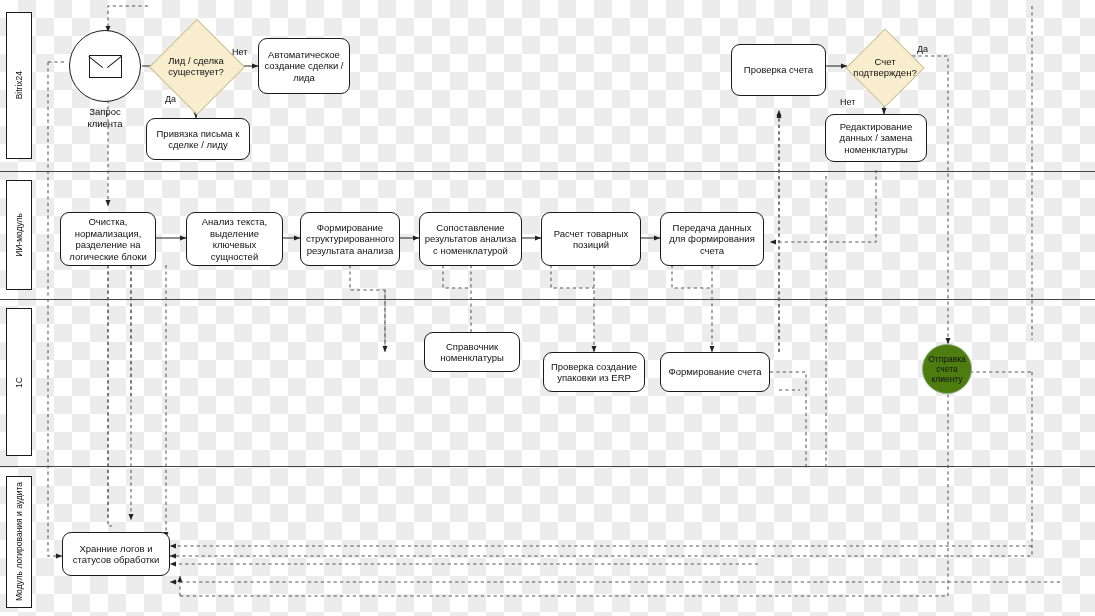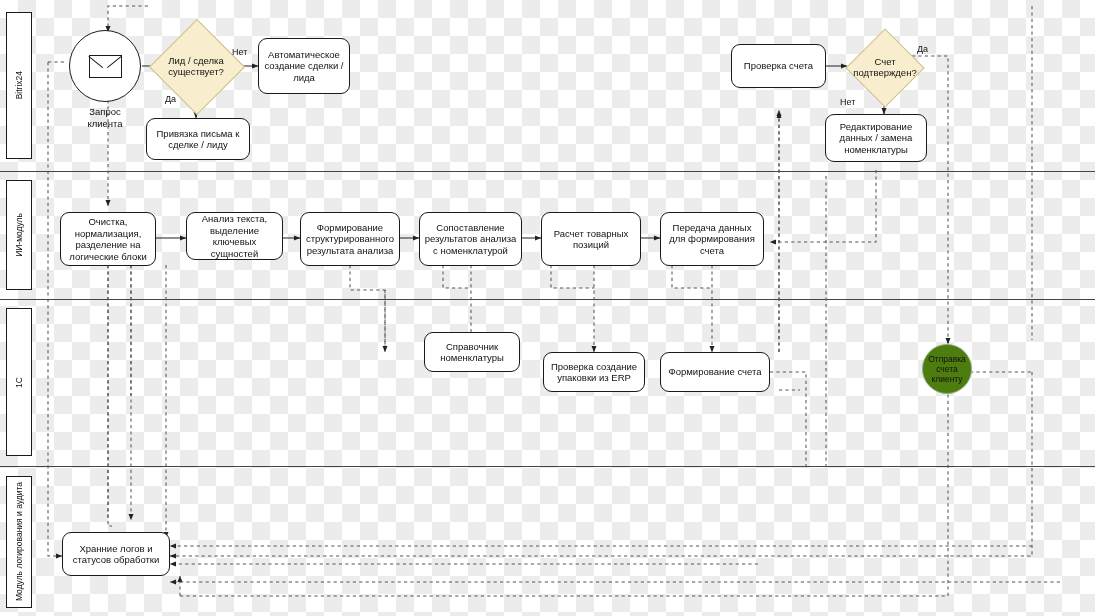--- a/index.html
+++ b/index.html
@@ -164,39 +164,39 @@
   <div class="edgelbl" style="left:232px;top:47px;">Нет</div>
   <div class="edgelbl" style="left:165px;top:94px;">Да</div>
 
   <div class="node pbox" style="left:258px;top:38px;width:92px;height:56px;white-space:pre-line;">Автоматическое
 создание сделки /
 лида</div>
 
   <div class="node pbox" style="left:146px;top:118px;width:104px;height:42px;white-space:pre-line;">Привязка письма к
 сделке / лиду</div>
 
-  <div class="node pbox" style="left:731px;top:44px;width:95px;height:44px;white-space:pre-line;text-align:right;">Проверка счета</div>
+  <div class="node pbox" style="left:731px;top:44px;width:95px;height:52px;white-space:pre-line;text-align:right;">Проверка счета</div>
 
   <div class="diamond" style="left:857px;top:40px;width:54px;height:54px;"></div>
   <div class="dlabel" style="left:843px;top:53px;width:84px;height:28px;white-space:pre-line;">Счет
 подтвержден?</div>
 
   <div class="edgelbl" style="left:917px;top:44px;">Да</div>
   <div class="edgelbl" style="left:840px;top:97px;">Нет</div>
 
   <div class="node pbox" style="left:825px;top:114px;width:102px;height:48px;white-space:pre-line;">Редактирование
 данных / замена
 номенклатуры</div>
 
   <div class="node pbox" style="left:60px;top:212px;width:96px;height:54px;white-space:pre-line;">Очистка,
 нормализация,
 разделение на
 логические блоки</div>
 
-  <div class="node pbox" style="left:186px;top:212px;width:97px;height:48px;white-space:pre-line;">Анализ текста,
+  <div class="node pbox" style="left:186px;top:212px;width:97px;height:54px;white-space:pre-line;">Анализ текста,
 выделение
 ключевых
 сущностей</div>
 
   <div class="node pbox" style="left:300px;top:212px;width:100px;height:54px;white-space:pre-line;">Формирование
 структурированного
 результата анализа</div>
 
   <div class="node pbox" style="left:419px;top:212px;width:103px;height:54px;white-space:pre-line;">Сопоставление
 результатов анализа

